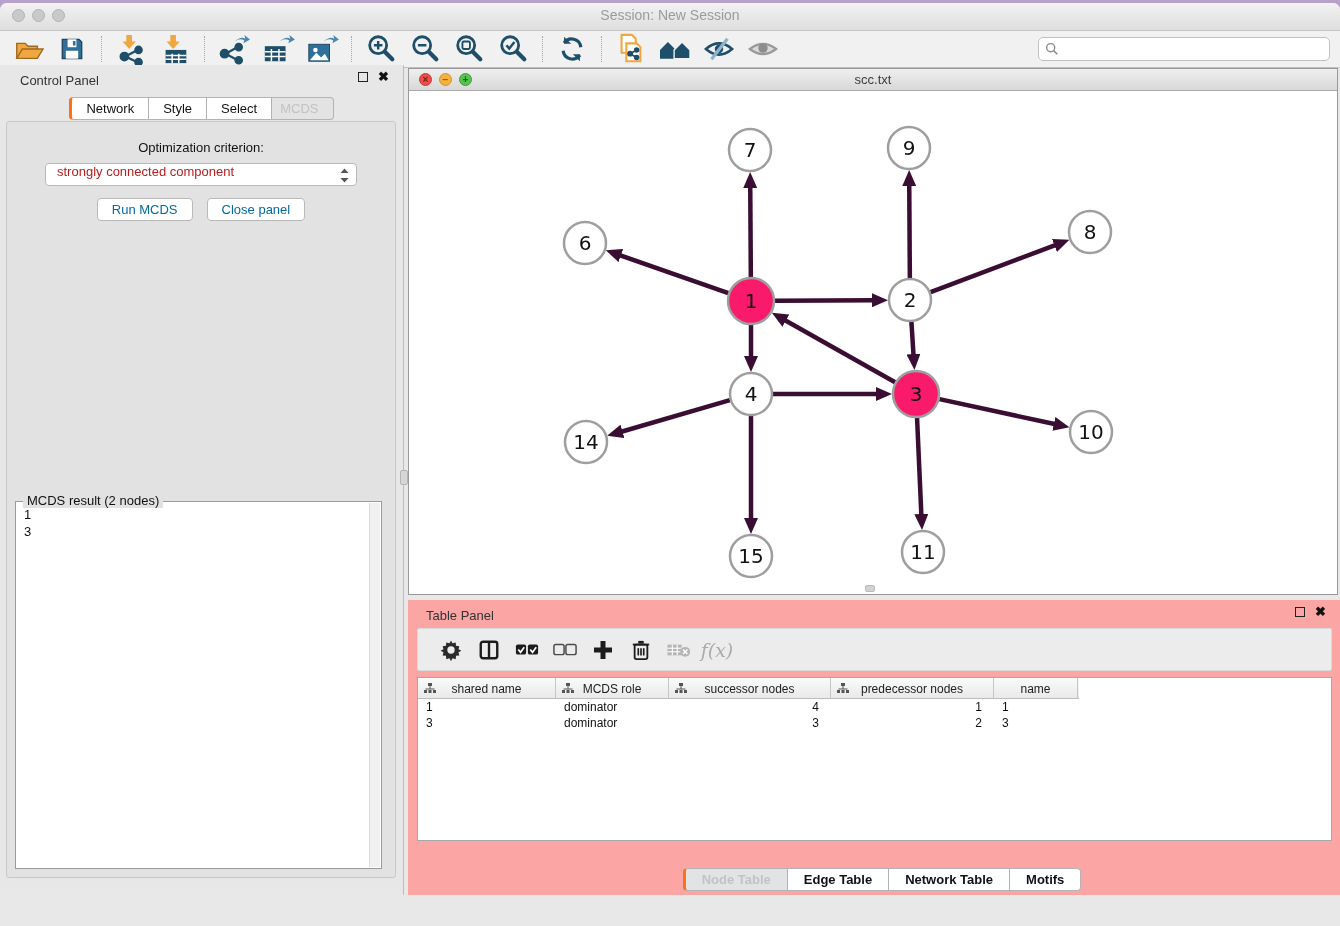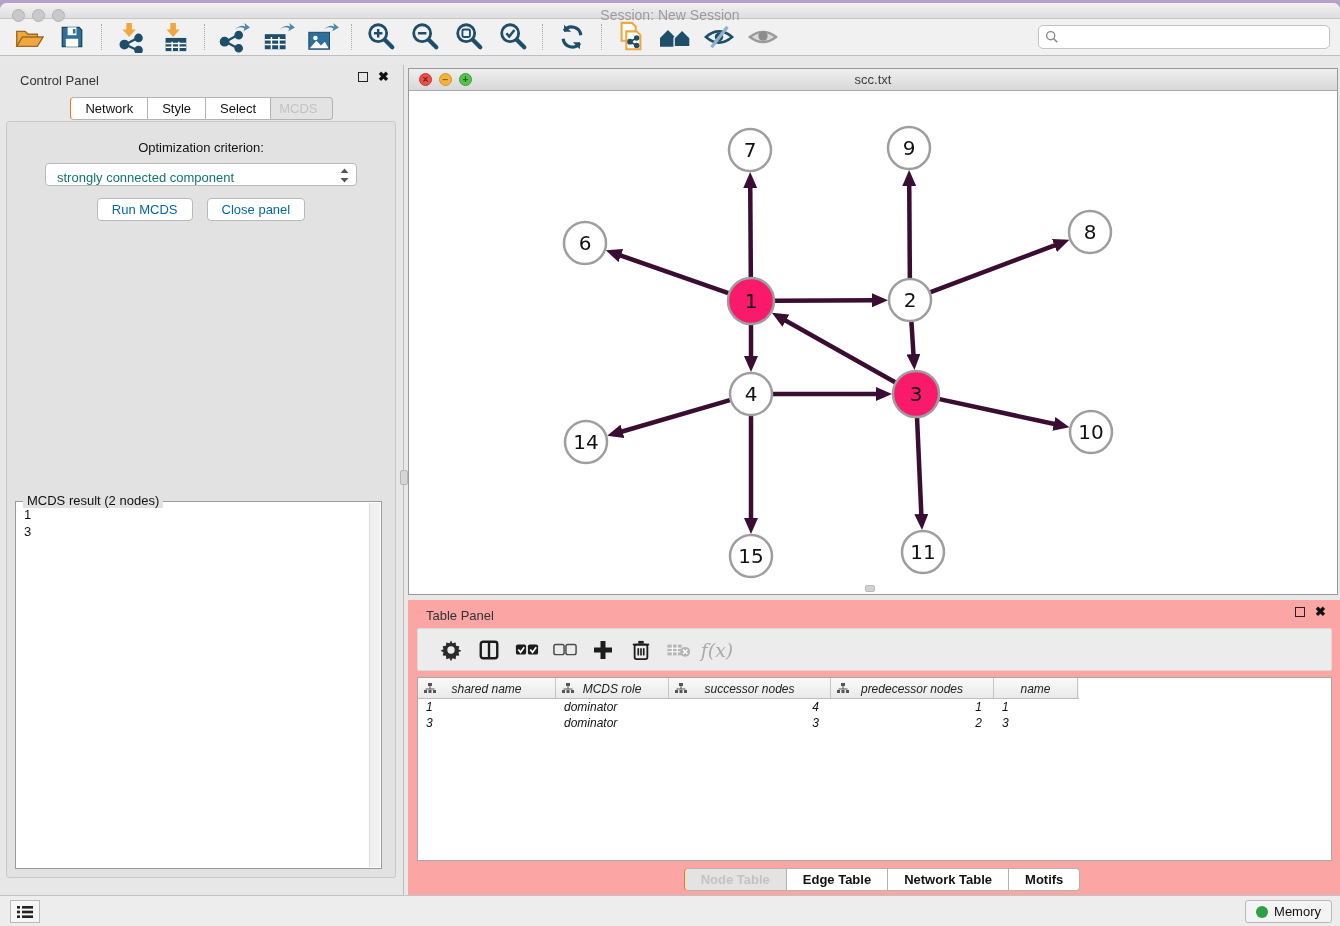--- a/index.html
+++ b/index.html
@@ -1,20 +1,20 @@
 <!DOCTYPE html>
 <html><head>
 <meta charset="utf-8">
 <style>
   * { margin:0; padding:0; box-sizing:border-box; }
   html,body { width:1340px; height:926px; font-family:"Liberation Sans",sans-serif; background:#b7a0c9; overflow:hidden; }
   #app { position:absolute; top:3px; left:0; width:1340px; height:923px; background:#e8e8e8; border-radius:7px 7px 0 0; overflow:hidden; }
 
   
-  #titlebar { position:relative; height:16px; background:linear-gradient(#f2f2f2,#dedede); border-bottom:1px solid #c6c6c6; }
+  #titlebar { position:relative; height:28px; background:linear-gradient(#f2f2f2,#dedede); border-bottom:1px solid #c6c6c6; }
   .tl { position:absolute; top:6px; width:13px; height:13px; border-radius:50%; }
   #titlebar .tl { background:#c9c9c9; border:1px solid #b2b2b2; }
   #title-text { position:absolute; width:100%; text-align:center; top:4px; font-size:14px; color:#9b9b9b; }
 
   
   #toolbar { height:37px; background:#f1f1f1; border-bottom:1px solid #bfbfbf; display:flex; align-items:center; padding:0 10px 0 6px; }
   .ibtn { width:44px; height:34px; display:flex; align-items:center; justify-content:center; }
   .tsep { width:1px; height:26px; border-left:1px dotted #a8a8a8; margin:0 7px; }
   #search-wrap { margin-left:auto; width:292px; height:24px; background:#fff; border:1px solid #c2c2c2; border-radius:5px; display:flex; align-items:center; padding-left:6px; }
   #search-wrap input { border:none; outline:none; flex:1; height:20px; font-size:13px; background:transparent; margin-left:4px; }
@@ -24,26 +24,26 @@
 
   
   #control-panel { position:absolute; left:0; top:0; width:404px; height:100%; background:#e7e7e7; border-right:1px solid #bdbdbd; }
   .panel-head { position:relative; height:28px;margin-left:8px; }
   .panel-title { position:absolute; left:12px; top:8px; font-size:13px; color:#333; }
   .panel-ctrls { position:absolute; right:14px; top:7px; display:flex; gap:10px; align-items:center; }
   .float-box { width:10px; height:10px; border:1.5px solid #222; display:inline-block; }
   .close-x { font-size:13px; font-weight:bold; color:#111; line-height:10px; }
   .tabrow { display:flex; justify-content:center; margin-top:4px; }
   .seg { border:1px solid #b3b3b3; border-left:none; background:#fff; padding:3px 14px; font-size:13px; color:#111; }
-  .seg:first-child { border-left:1px solid #f97316; border-radius:4px 0 0 4px; }
+  .seg:first-child { border-left:3px solid #f97316; border-radius:4px 0 0 4px; }
   .seg:last-child { border-radius:0 4px 4px 0;padding-left:8px; }
   .seg.disabled { background:#e3e3e3; color:#c3c3c3; }
   #cp-pane { position:absolute; left:6px; right:7px; top:56px; bottom:17px; background:#e2e2e2; border:1px solid #c8c8c8; border-radius:3px; }
   #opt-label { text-align:center; margin-top:18px; font-size:13px; color:#111; }
-  #opt-select { position:relative; margin:8px auto 0 auto; width:312px; height:23px; background:#fff; border:1px solid #b9b9b9; border-radius:4px; font-size:13px; color:#0f766e; display:flex; align-items:flex-end; padding-left:11px; }
+  #opt-select { position:relative; margin:8px auto 0 auto; width:312px; height:23px; background:#fff; border:1px solid #b9b9b9; border-radius:4px; font-size:13px; color:#b91c1c; display:flex; align-items:flex-start; padding-left:11px; }
   #opt-select svg { position:absolute; right:6px; top:3px; }
   .btnrow { display:flex; justify-content:center; gap:14px; margin-top:12px; }
   .mbtn { background:#fff; border:1px solid #b9b9b9; border-radius:4px; font-size:13px; color:#0369a1; padding:3px 14px; font-family:"Liberation Sans",sans-serif; }
   #result-group { position:absolute; left:6px; bottom:6px; right:11px; height:378px; }
   #result-legend { position:absolute; top:0; left:10px; background:#e2e2e2; padding:0 4px; font-size:13px; color:#111; z-index:2; }
   #result-frame { position:absolute; top:8px; left:2px; right:2px; bottom:2px; border:1px solid #9a9a9a; background:#fff; }
   #result-text { position:absolute; top:4px; left:8px; font-size:13px; color:#111; white-space:pre; line-height:17px; }
   #result-scroll { position:absolute; top:1px; right:1px; bottom:1px; width:11px; background:#f0f0f0; border-left:1px solid #dcdcdc; }
   #cp-splitter { position:absolute; right:-5px; top:405px; width:8px; height:15px; background:#d6d6d6; border:1px solid #b5b5b5; border-radius:2px; z-index:5; }
 
@@ -53,21 +53,21 @@
   #nw-titlebar .tl { top:4px; width:13px; height:13px; font-size:10px; line-height:12px; text-align:center; font-weight:bold; }
   #nw-title { position:absolute; width:100%; text-align:center; top:3px; font-size:13px; color:#3d3d3d; }
   #graph-svg { display:block; }
   #nw-hscroll { position:absolute; bottom:2px; left:456px; width:10px; height:7px; background:#d2d2d2; border:1px solid #bbb; border-radius:2px; }
 
   
   #table-panel { position:absolute; left:408px; top:535px; right:0; bottom:0; background:#fca5a5; }
   #tp-toolbar { position:absolute; left:9px; right:8px; top:28px; height:43px; background:#ececec; border:1px solid #dadada; border-radius:2px; display:flex; align-items:center; padding-left:14px; gap:0; }
   .tpbtn { width:38px; height:34px; display:flex; align-items:center; justify-content:center; }
   .fx { font-family:"DejaVu Serif",serif; font-style:italic; font-size:19px; color:#aaa; }
-  #tp-table { position:absolute; left:9px; right:8px; top:77px; height:184px; background:#fff; border:1px solid #a9a9a9; overflow:hidden;font-style:italic; }
+  #tp-table { position:absolute; left:9px; right:8px; top:77px; height:164px; background:#fff; border:1px solid #a9a9a9; overflow:hidden; }
   #tp-header { display:flex; height:21px; background:linear-gradient(#fafafa,#e9e9e9); border-bottom:1px solid #bdbdbd; width:661px; }
   .hcell { position:relative; border-right:1px solid #c6c6c6; height:100%; }
   .hcell .hlab { position:absolute; width:100%; text-align:center; top:4px; font-size:12px; color:#222; }
   .hcell svg { position:absolute; left:6px; top:5px; }
   .trow { display:flex; height:16px; font-size:12px; color:#111; }
   .tcell { padding-top:1px; }
   .al { padding-left:8px; text-align:left; }
   .ar { padding-right:12px; text-align:right; }
   #tp-tabs { position:absolute; left:16px; right:0; top:268px; display:flex; justify-content:center; }
   #tp-tabs .seg { padding:3px 16px; font-weight:bold; }
@@ -501,30 +501,14 @@
 
       <div id="tp-tabs">
         <span class="seg disabled">Node Table</span>
         <span class="seg">Edge Table</span>
         <span class="seg">Network Table</span>
         <span class="seg">Motifs</span>
       </div>
     </div>
   </div>
 
-  <div id="status-bar">
-    <div id="list-btn">
-      <svg width="16" height="14" viewBox="0 0 16 14">
-          <rect x="0" y="1" width="3" height="2.6" fill="#222"></rect>
-          <rect x="5" y="1" width="11" height="2.6" fill="#222"></rect>
-          <rect x="0" y="5.7" width="3" height="2.6" fill="#222"></rect>
-          <rect x="5" y="5.7" width="11" height="2.6" fill="#222"></rect>
-          <rect x="0" y="10.4" width="3" height="2.6" fill="#222"></rect>
-          <rect x="5" y="10.4" width="11" height="2.6" fill="#222"></rect>
-        </svg>
-    </div>
-    <div id="memory-btn">
-      <span id="memory-dot"></span>
-      <span>Memory</span>
-    </div>
-  </div>
 
 </div>
 
 </body></html>

